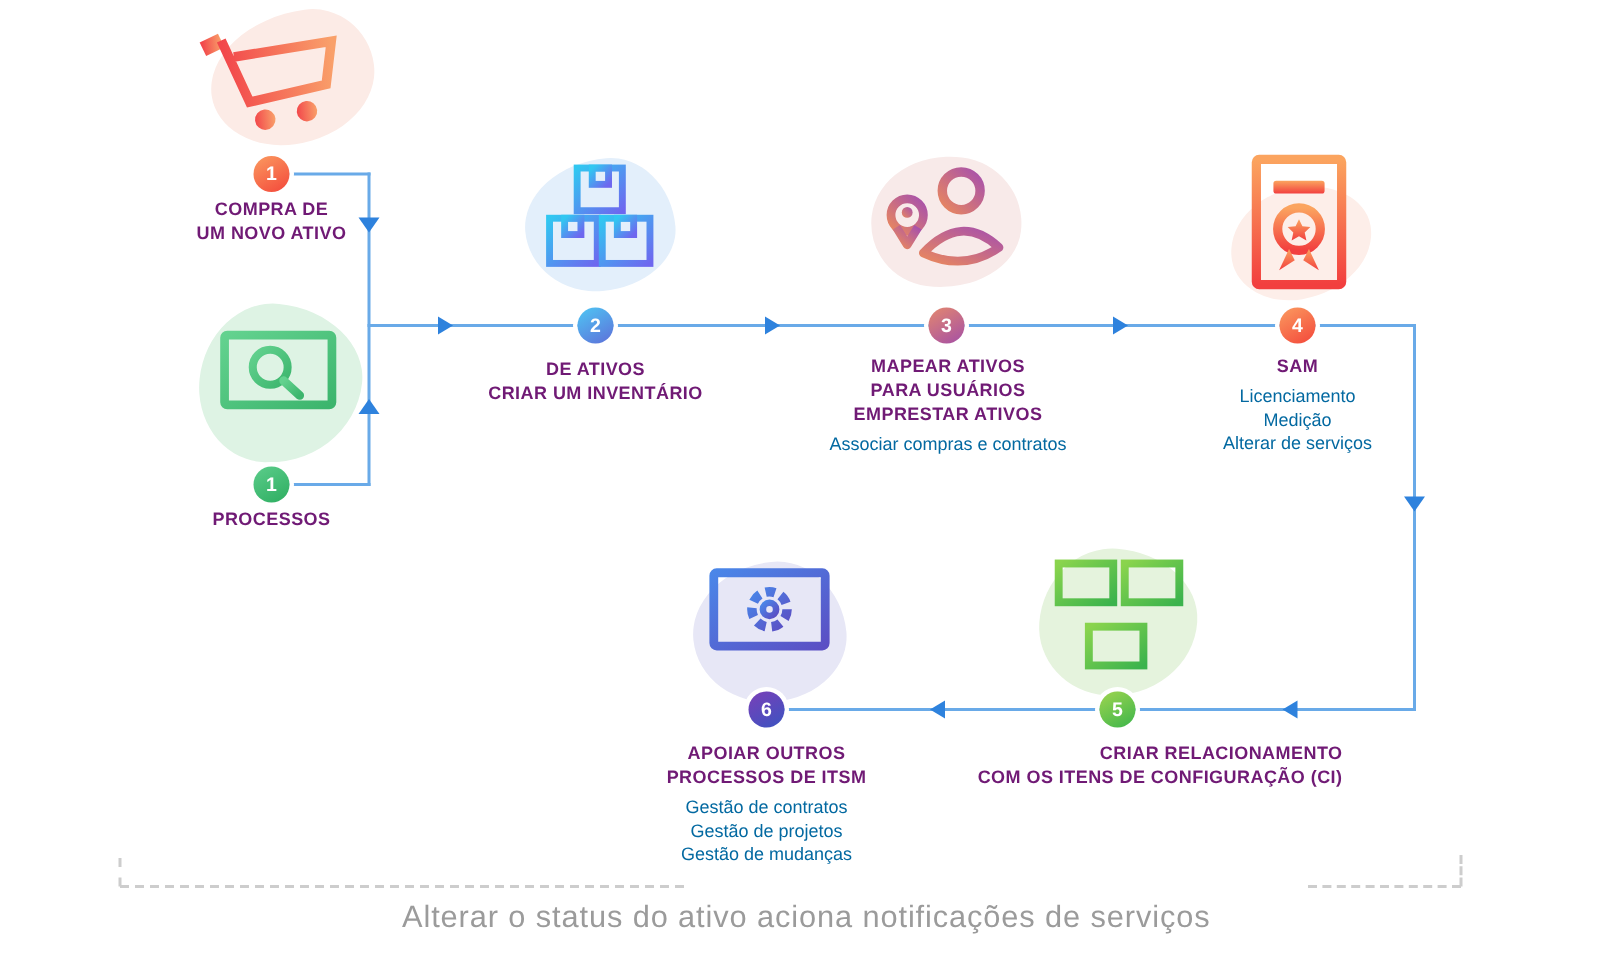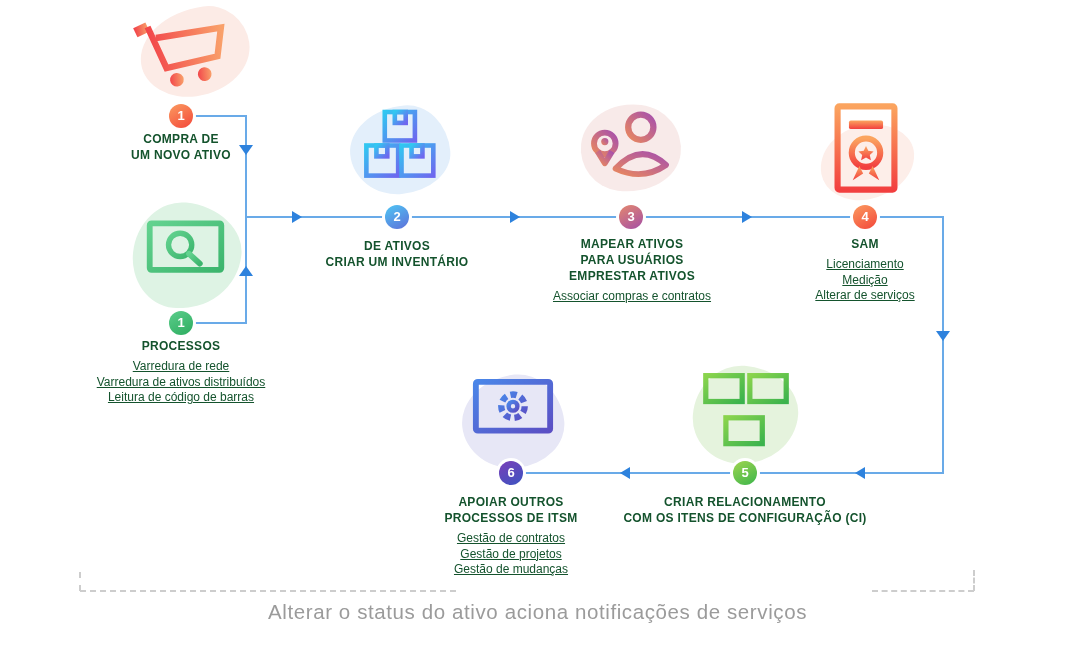--- a/index.html
+++ b/index.html
@@ -15,22 +15,22 @@
   .arrow-down  { border-left:7px solid transparent; border-right:7px solid transparent; border-top:10px solid #2e82dd; }
   .arrow-up    { border-left:7px solid transparent; border-right:7px solid transparent; border-bottom:10px solid #2e82dd; }
   .badge {
     position:absolute; width:24px; height:24px; border-radius:50%;
     color:#fff; font-size:13px; font-weight:bold; line-height:24px; text-align:center;
     box-shadow:0 0 0 3px #ffffff; z-index:5;
   }
   .blob { position:absolute; z-index:0; }
   .icon { position:absolute; z-index:1; }
   .label { position:absolute; text-align:center; z-index:4; }
-  .step-title { font-size:12px; font-weight:800; color:#14532d; line-height:16px; letter-spacing:0.3px; }
-  .step-details { font-size:12px; color:#14532d; line-height:15.5px; margin-top:5px;text-decoration:underline; }
+  .step-title { font-size:12px; font-weight:800; color:#701a75; line-height:16px; letter-spacing:0.3px; }
+  .step-details { font-size:12px; color:#0369a1; line-height:15.5px; margin-top:5px; }
   .dash-h { position:absolute; border-top:2px dashed #cdcdcd; z-index:1; }
   .dash-v { position:absolute; border-left:2px dashed #cdcdcd; z-index:1; }
   .caption {
     position:absolute; left:0; top:600px; width:100%; text-align:center;
     font-size:20.5px; color:#9b9b9b; letter-spacing:0.6px; z-index:4;
   }
 </style>
 </head>
 <body>
 
@@ -190,25 +190,20 @@
     <div class="step-title">
         <div>COMPRA DE</div>
         <div>UM NOVO ATIVO</div>
       </div>
 
   </div>
   <div class="label" style="left:61px; top:338px; width:240px;">
     <div class="step-title">
         <div>PROCESSOS</div>
       </div>
-    <div class="step-details">
-        <div>Varredura de rede</div>
-        <div>Varredura de ativos distribuídos</div>
-        <div>Leitura de código de barras</div>
-      </div>
   </div>
   <div class="label" style="left:292px; top:238px; width:210px;">
     <div class="step-title">
         <div>DE ATIVOS</div>
         <div>CRIAR UM INVENTÁRIO</div>
       </div>
 
   </div>
   <div class="label" style="left:527px; top:236px; width:210px;">
     <div class="step-title">
@@ -223,21 +218,21 @@
   <div class="label" style="left:770px; top:236px; width:190px;">
     <div class="step-title">
         <div>SAM</div>
       </div>
     <div class="step-details">
         <div>Licenciamento</div>
         <div>Medição</div>
         <div>Alterar de serviços</div>
       </div>
   </div>
-  <div class="label" style="left:595px; top:494px; width:300px;">
+  <div class="label" style="left:595px; top:494px; width:300px;text-align:right;">
     <div class="step-title">
         <div>CRIAR RELACIONAMENTO</div>
         <div>COM OS ITENS DE CONFIGURAÇÃO (CI)</div>
       </div>
 
   </div>
   <div class="label" style="left:406px; top:494px; width:210px;">
     <div class="step-title">
         <div>APOIAR OUTROS</div>
         <div>PROCESSOS DE ITSM</div>

